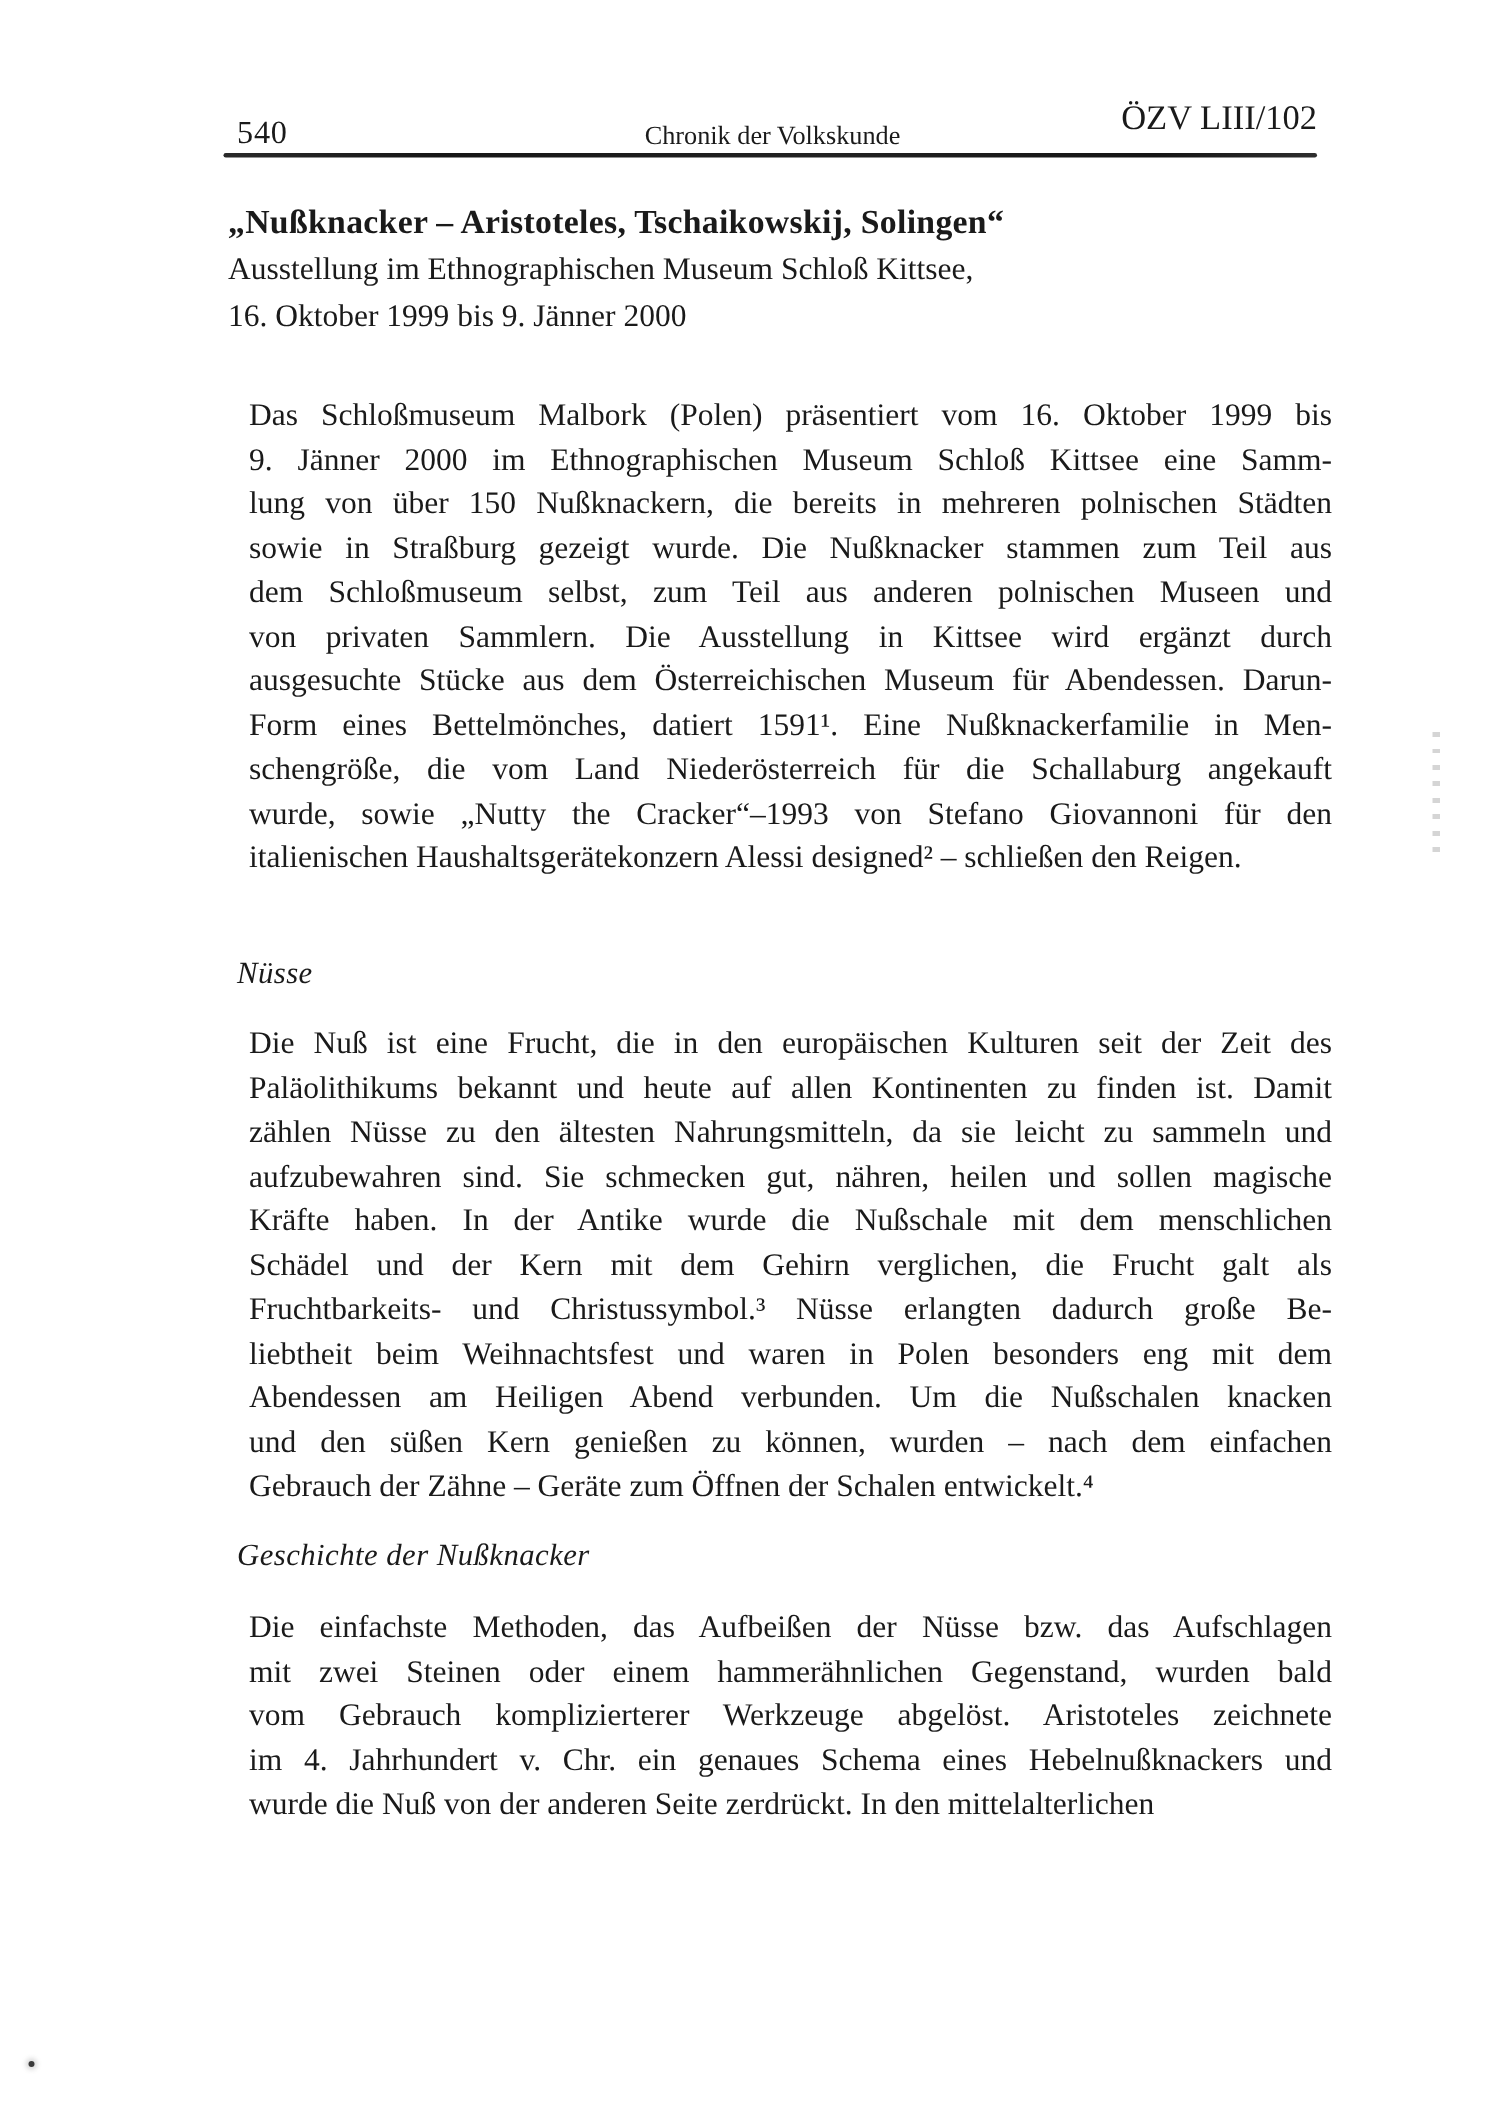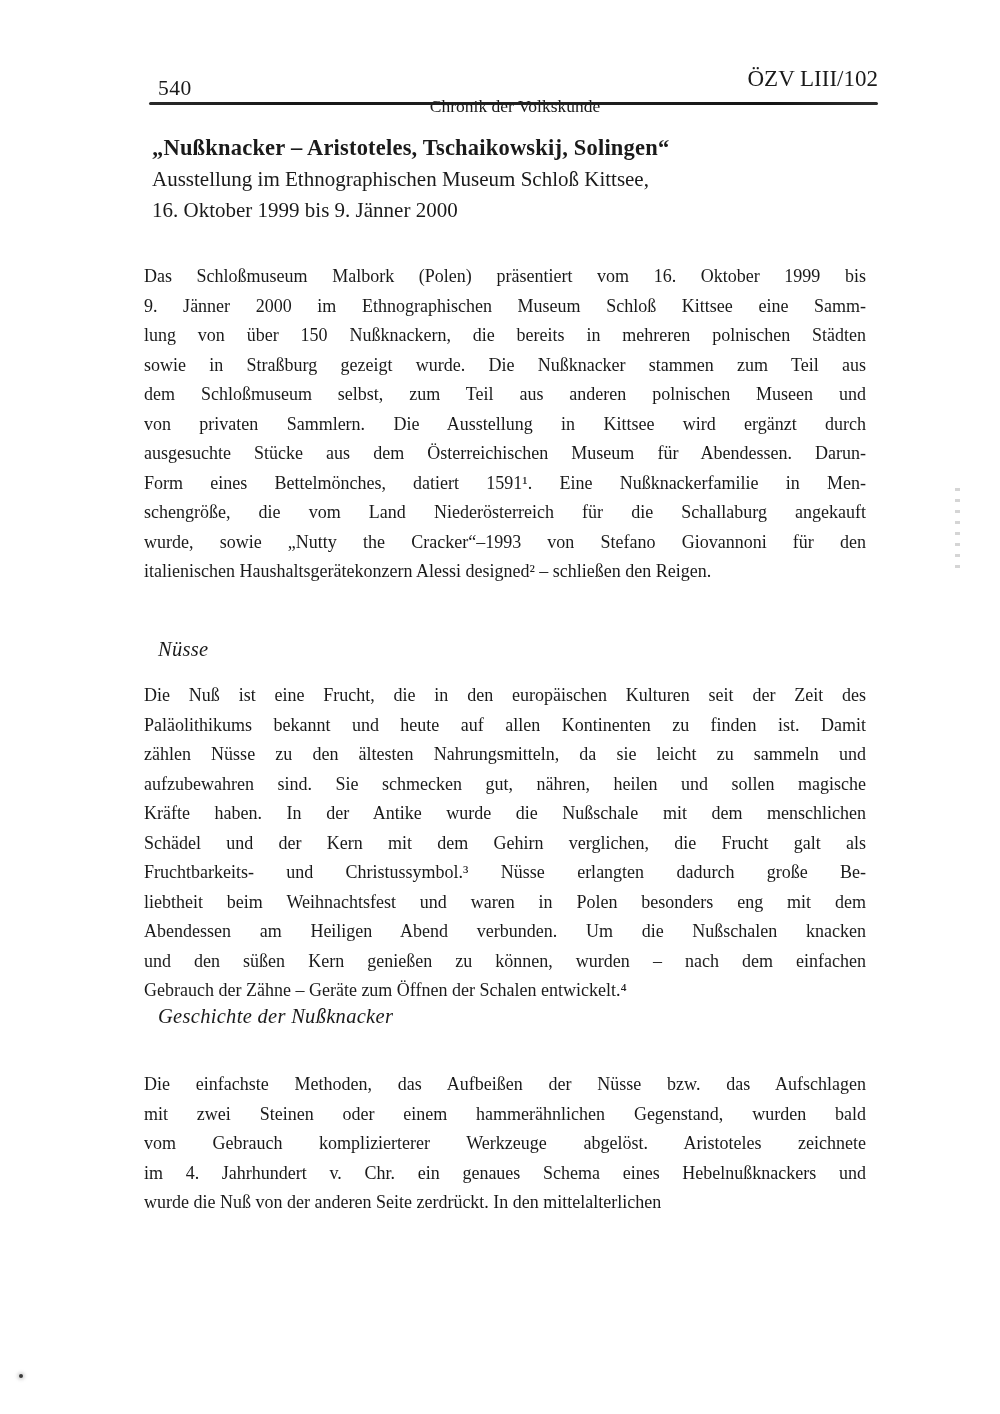--- a/index.html
+++ b/index.html
@@ -21,21 +21,20 @@
     position: absolute;
     top: 76px; left: 158px;
     font-size: 21.5px;
     letter-spacing: 0.5px;
   }
   .header-journal {
     position: absolute;
     top: 80px; left: 152px; width: 726px;
     text-align: center;
     font-size: 17.5px;
-    margin-top: 16px;
   }
   .header-issue {
     position: absolute;
     top: 66px; left: 152px; width: 726px;
     text-align: right;
     font-size: 23px;
   }
   .header-rule {
     position: absolute;
     top: 102px; left: 149px; width: 729px; height: 3px;
@@ -53,22 +52,22 @@
     font-size: 22.5px;
     font-weight: bold;
     letter-spacing: 0.2px;
   }
   .article-subtitle, .article-dates {
     font-size: 21px;
   }
   
   .para {
     position: absolute;
-    left: 144px; width: 722px;
-    font-size: 18px;
+    left: 166px; width: 722px;
+    font-size: 21px;
     line-height: 29.5px;
   }
   .para .line {
     text-align: justify;
     text-align-last: justify;
     white-space: normal;
   }
   .para .line.last {
     text-align-last: left;
   }
@@ -136,21 +135,21 @@
       <div class="line">aufzubewahren sind. Sie schmecken gut, nähren, heilen und sollen magische</div>
       <div class="line">Kräfte haben. In der Antike wurde die Nußschale mit dem menschlichen</div>
       <div class="line">Schädel und der Kern mit dem Gehirn verglichen, die Frucht galt als</div>
       <div class="line">Fruchtbarkeits- und Christussymbol.³ Nüsse erlangten dadurch große Be-</div>
       <div class="line">liebtheit beim Weihnachtsfest und waren in Polen besonders eng mit dem</div>
       <div class="line">Abendessen am Heiligen Abend verbunden. Um die Nußschalen knacken</div>
       <div class="line">und den süßen Kern genießen zu können, wurden – nach dem einfachen</div>
       <div class="line last">Gebrauch der Zähne – Geräte zum Öffnen der Schalen entwickelt.⁴</div>
     </div>
 
-  <div class="section-heading" style="top: 1005px;">Geschichte der Nußknacker</div>
+  <div class="section-heading" style="top: 1026px;">Geschichte der Nußknacker</div>
   <div class="para" style="top: 1070px;">
       <div class="line">Die einfachste Methoden, das Aufbeißen der Nüsse bzw. das Aufschlagen</div>
       <div class="line">mit zwei Steinen oder einem hammerähnlichen Gegenstand, wurden bald</div>
       <div class="line">vom Gebrauch komplizierterer Werkzeuge abgelöst. Aristoteles zeichnete</div>
       <div class="line">im 4. Jahrhundert v. Chr. ein genaues Schema eines Hebelnußknackers und</div>
       <div class="line last">wurde die Nuß von der anderen Seite zerdrückt. In den mittelalterlichen</div>
     </div>
 
   <div class="artifact-dotted"></div>
   <div class="artifact-speck"></div>

